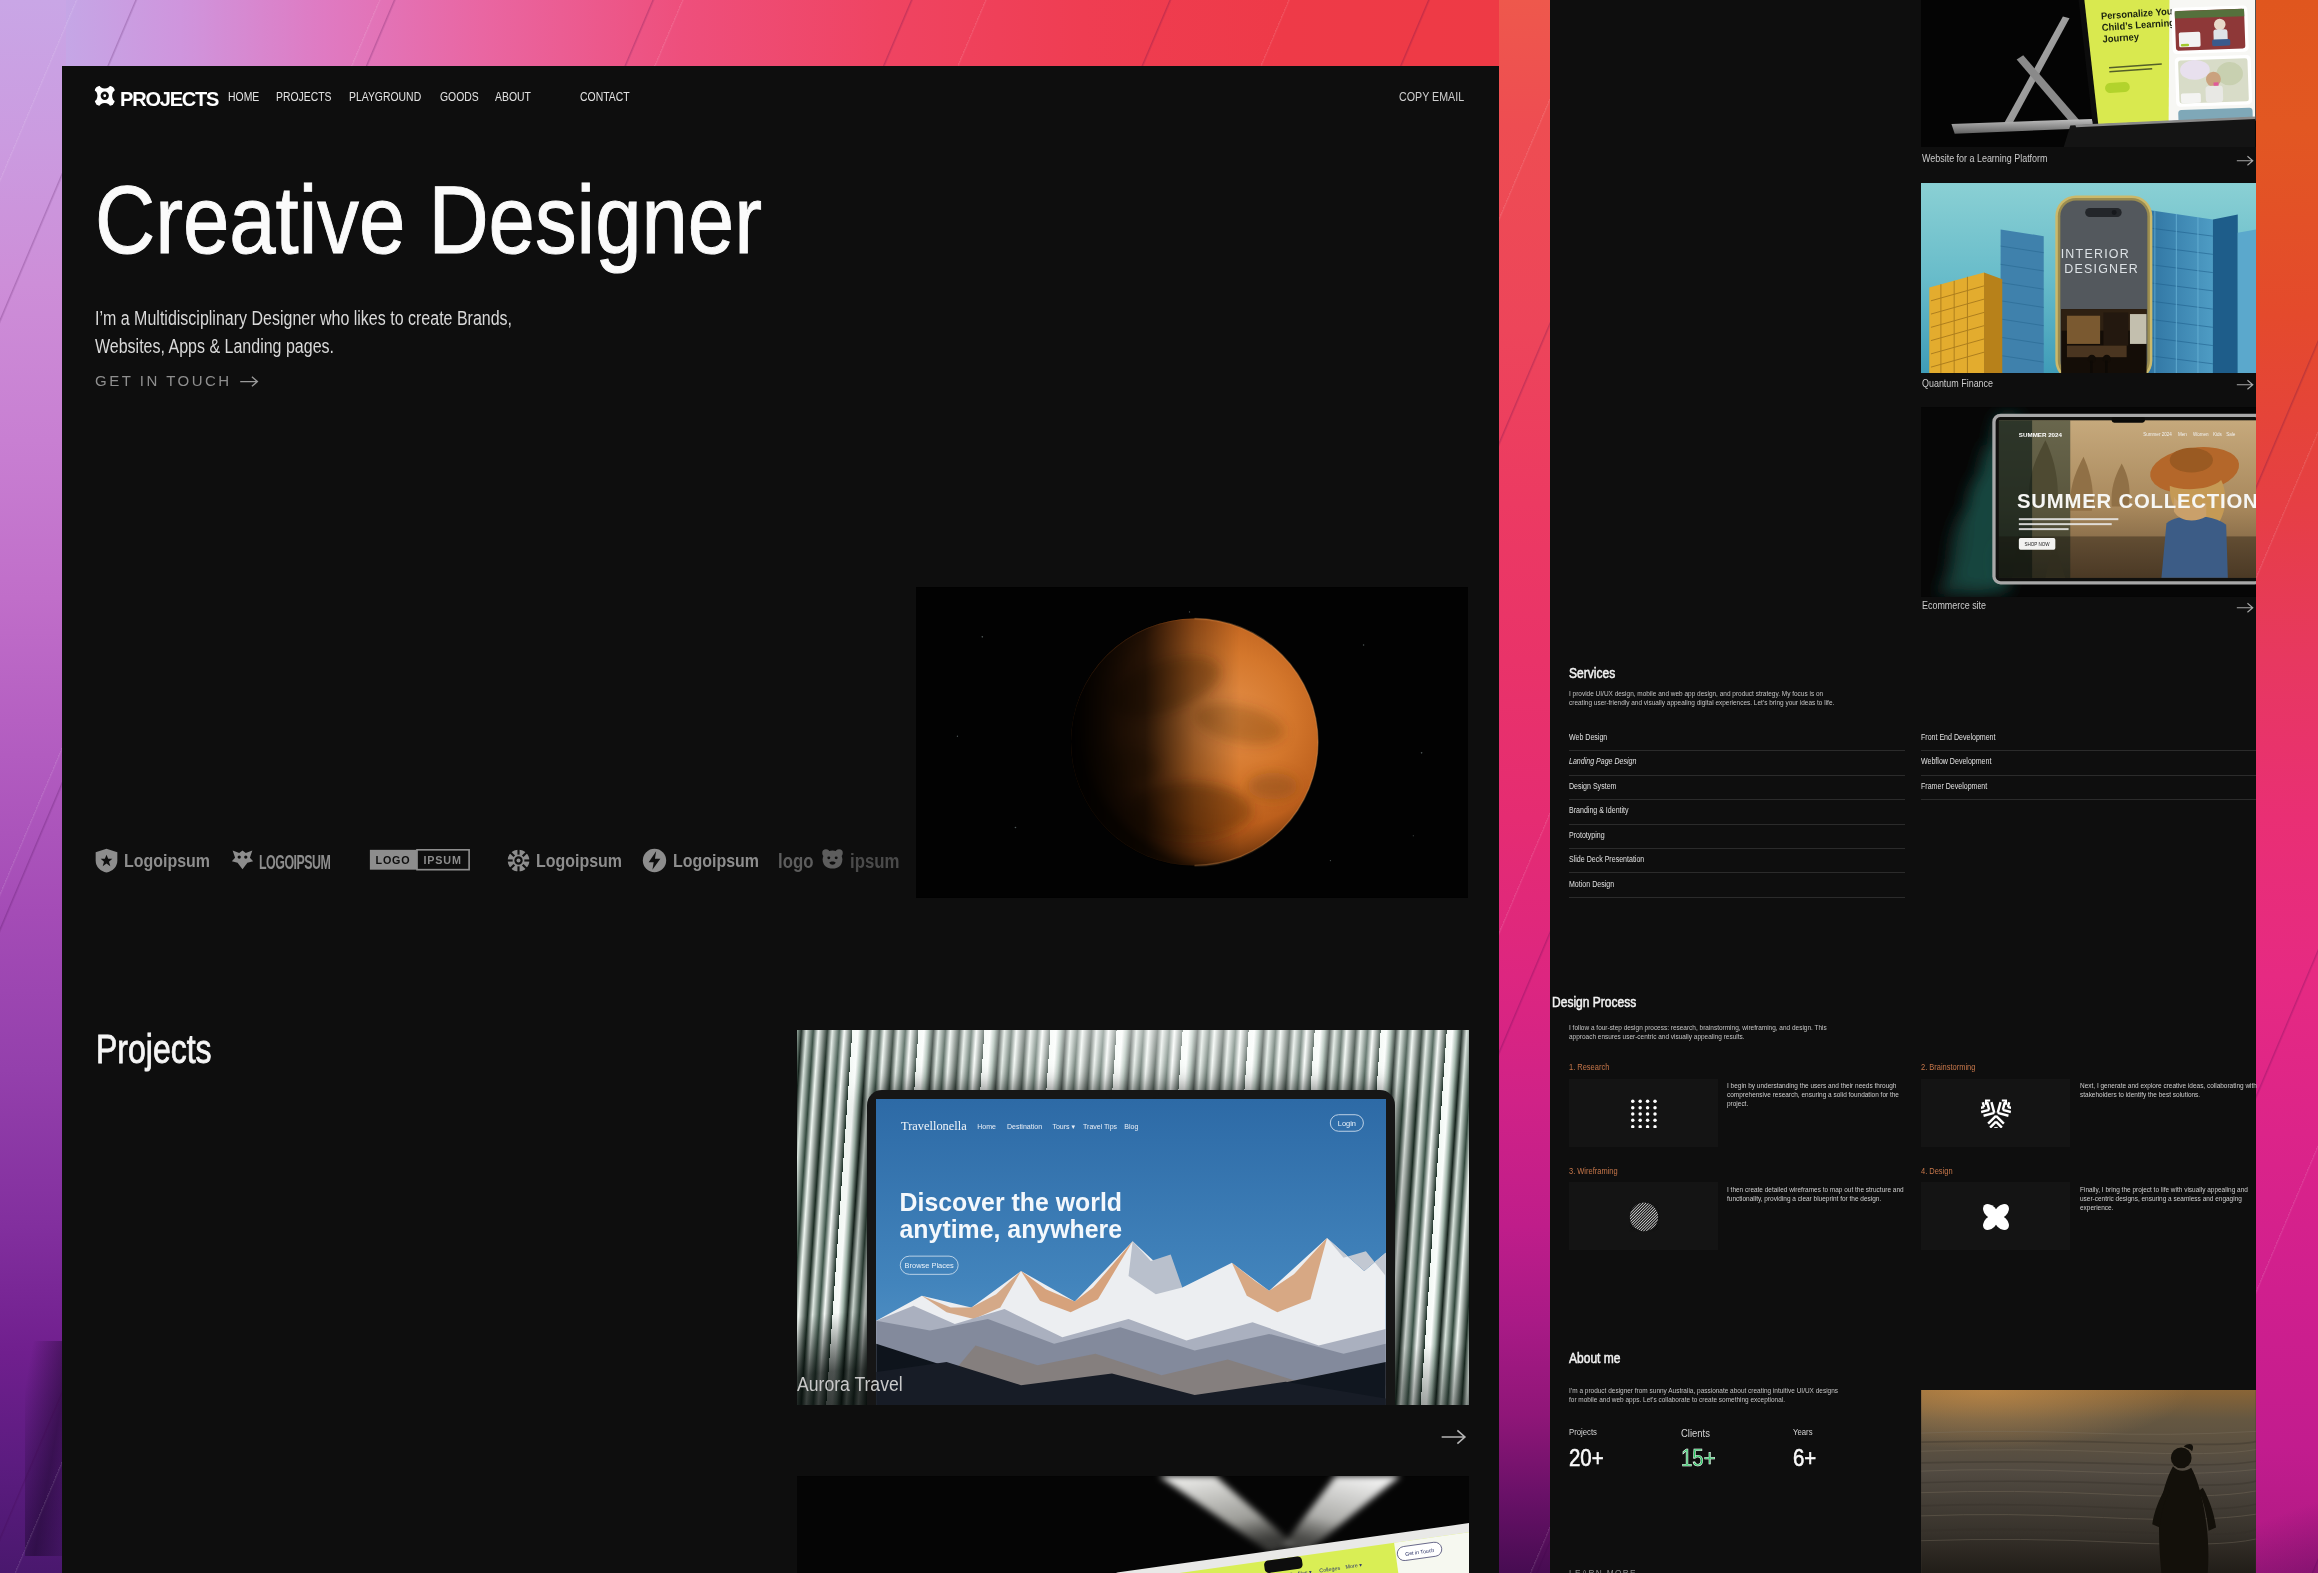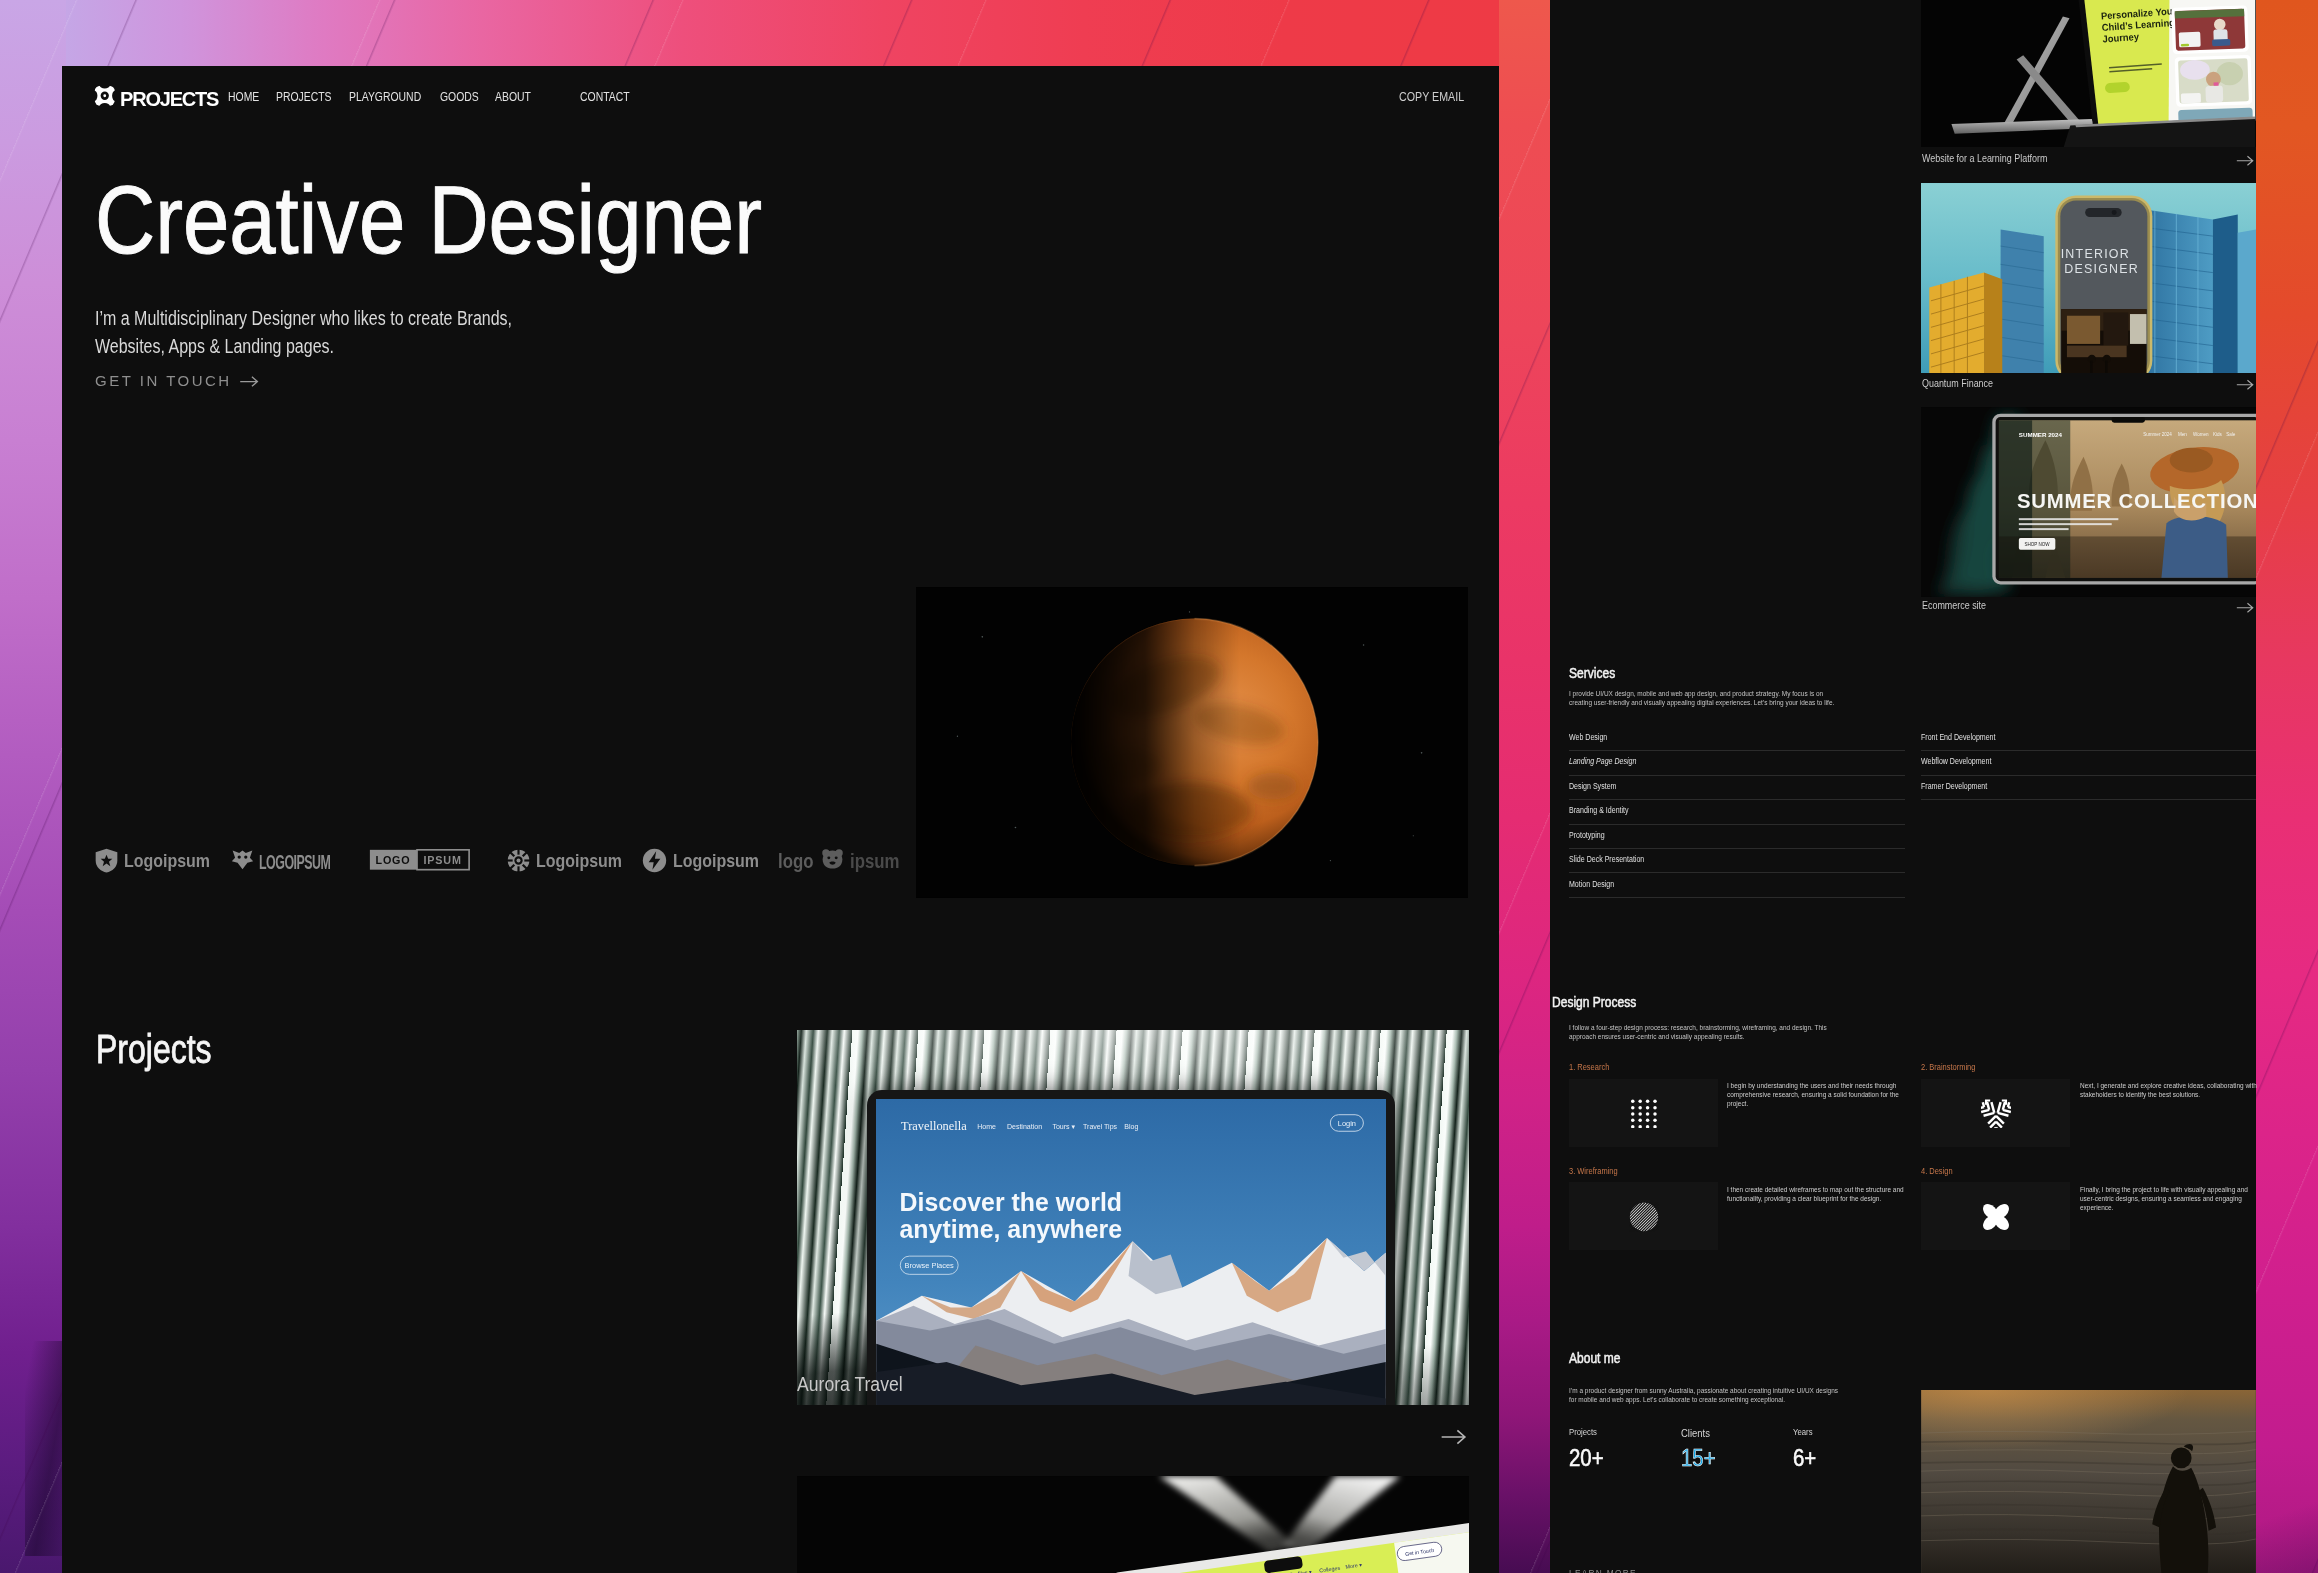--- a/index.html
+++ b/index.html
@@ -653,21 +653,21 @@
       <div class="abs rpara" style="left:530px; top:1186px; color:#cfcfcf;"><span class="sx" style="transform:scaleX(.82);">Finally, I bring the project to life with visually appealing and<br>user-centric designs, ensuring a seamless and engaging<br>experience.</span></div>
     </div>
 
     <div class="abs rhead" style="left:19px; top:1350px;"><span class="sx" style="transform:scaleX(.86);">About me</span></div>
     <div class="abs rpara" style="left:19px; top:1387px;"><span class="sx" style="transform:scaleX(.82);">I’m a product designer from sunny Australia, passionate about creating intuitive UI/UX designs<br>for mobile and web apps. Let’s collaborate to create something exceptional.</span></div>
 
     <div class="abs rlist" style="left:19px; top:1427px; font-size:9px; color:#d5d5d5;"><span class="sx" style="transform:scaleX(.86);">Projects</span></div>
     <div class="abs rlist" style="left:131px; top:1427px; font-size:11px; color:#d5d5d5;"><span class="sx" style="transform:scaleX(.86);">Clients</span></div>
     <div class="abs rlist" style="left:243px; top:1427px; font-size:9px; color:#d5d5d5;"><span class="sx" style="transform:scaleX(.86);">Years</span></div>
     <div class="abs" style="left:19px; top:1444px; font-size:24px; color:#fafafa; -webkit-text-stroke:0.6px #fafafa;"><span class="sx" style="transform:scaleX(.85);">20+</span></div>
-    <div class="abs" style="left:131px; top:1444px; font-size:24px; color:#0ea5e9; -webkit-text-stroke:0.6px #fafafa;"><span class="sx" style="transform:scaleX(.85);">15+</span></div>
+    <div class="abs" style="left:131px; top:1444px; font-size:24px; color:#22c55e; -webkit-text-stroke:0.6px #fafafa;"><span class="sx" style="transform:scaleX(.85);">15+</span></div>
     <div class="abs" style="left:243px; top:1444px; font-size:24px; color:#fafafa; -webkit-text-stroke:0.6px #fafafa;"><span class="sx" style="transform:scaleX(.85);">6+</span></div>
     <div class="abs" style="left:19px; top:1568px; font-size:8.3px; color:#8f8f8f; letter-spacing:1.3px;">LEARN MORE</div>
 
     <div class="abs" id="beach" style="left:371px; top:1390px; width:335px; height:183px; background:#3a332c; overflow:hidden;">
       <svg width="335" height="183" viewBox="0 0 404 221">
         <defs>
           <linearGradient id="sea" x1="0" y1="0" x2="0" y2="1">
             <stop offset="0" stop-color="#8a6536"></stop>
             <stop offset=".16" stop-color="#655741"></stop>
             <stop offset=".45" stop-color="#514a41"></stop>

